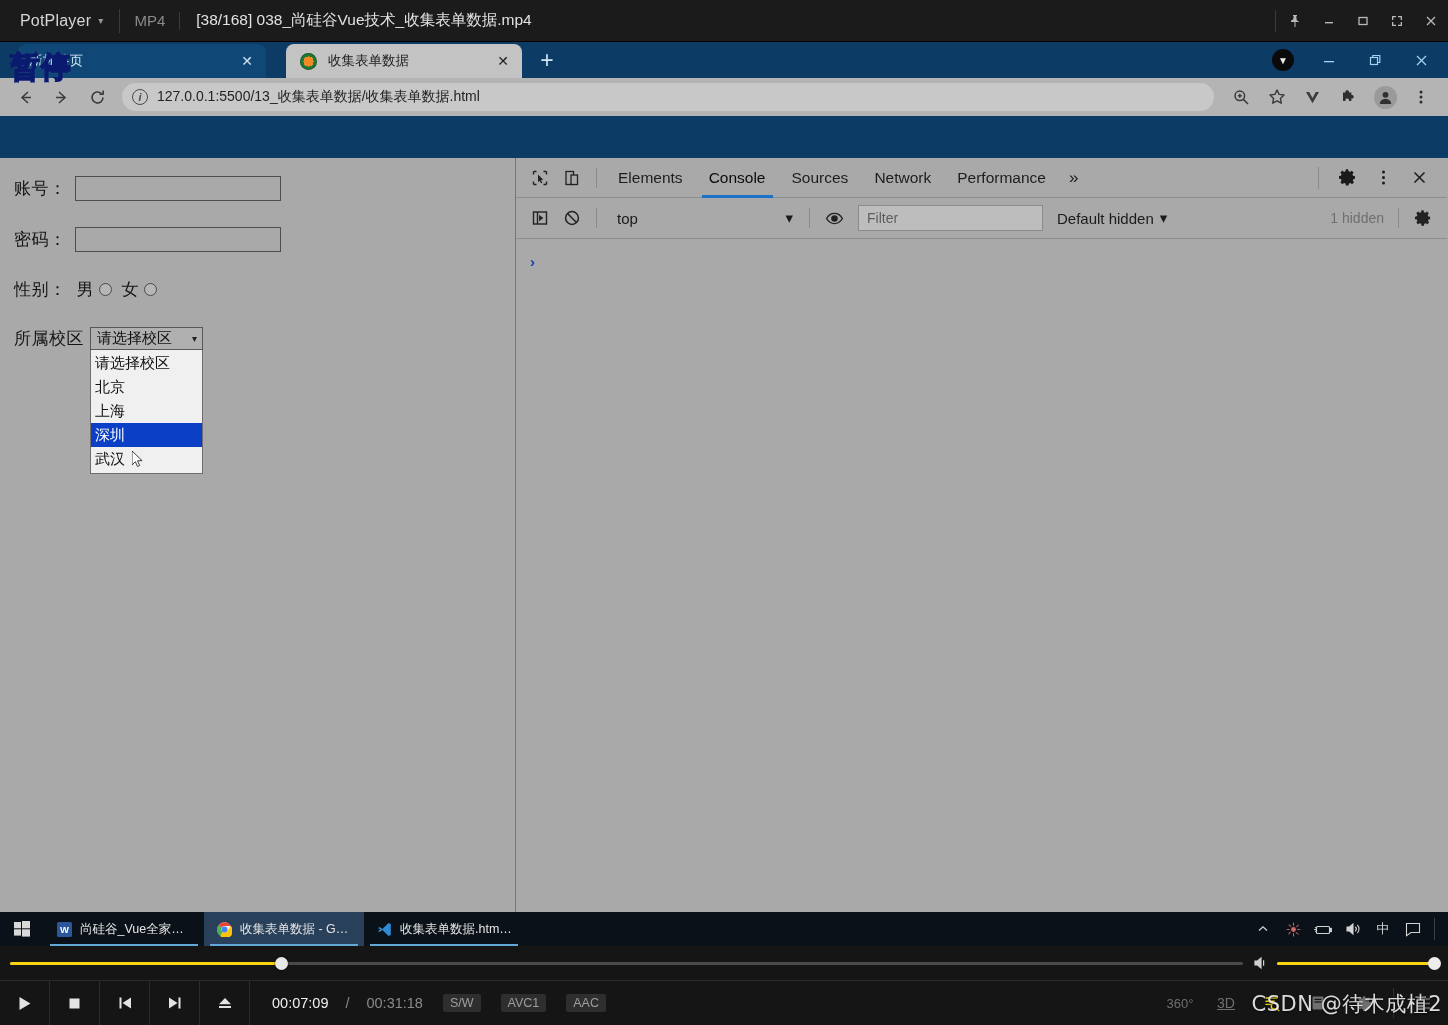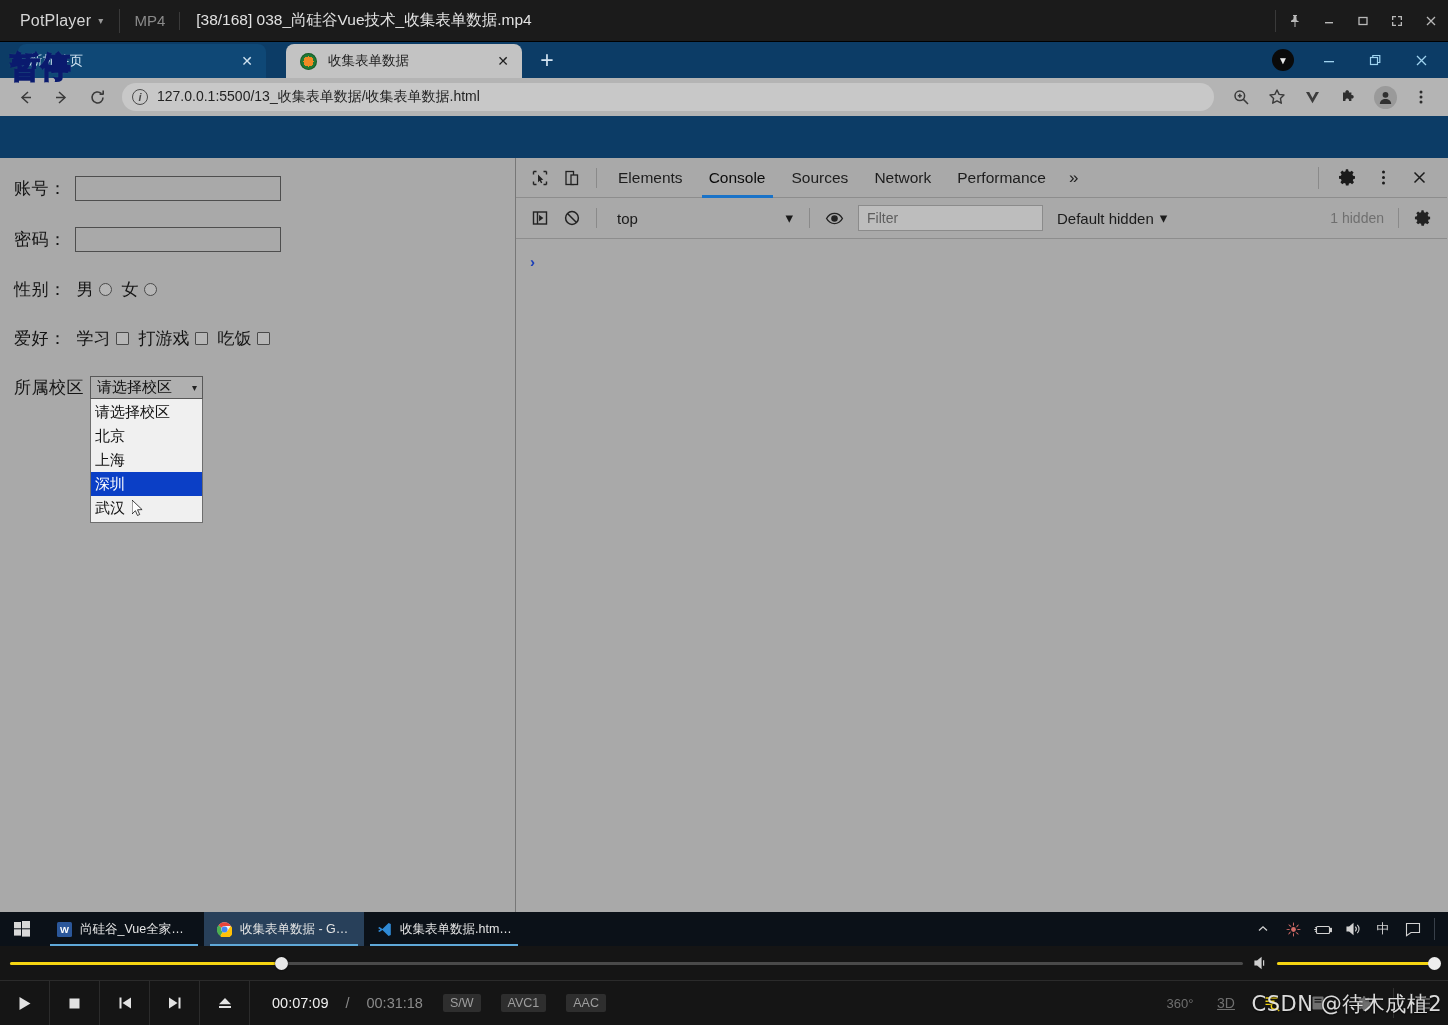--- a/index.html
+++ b/index.html
@@ -466,35 +466,20 @@
           <span class="opt">
             <span>男</span>
             <span class="radio-g"></span>
           </span>
           <span class="opt">
             <span>女</span>
             <span class="radio-g"></span>
           </span>
         </div>
 
-        <div class="frow">
-          <span class="flabel">爱好：</span>
-          <span class="opt">
-            <span>学习</span>
-            <span class="check-g"></span>
-          </span>
-          <span class="opt">
-            <span>打游戏</span>
-            <span class="check-g"></span>
-          </span>
-          <span class="opt">
-            <span>吃饭</span>
-            <span class="check-g"></span>
-          </span>
-        </div>
 
         <div class="frow">
           <span class="flabel">所属校区</span>
           <span class="selwrap">
             <span class="selbox">
               <span>请选择校区</span>
               <span class="sel-caret">▾</span>
             </span>
             <span class="sel-list">
               <span class="sel-item" style="display:block">请选择校区</span>

